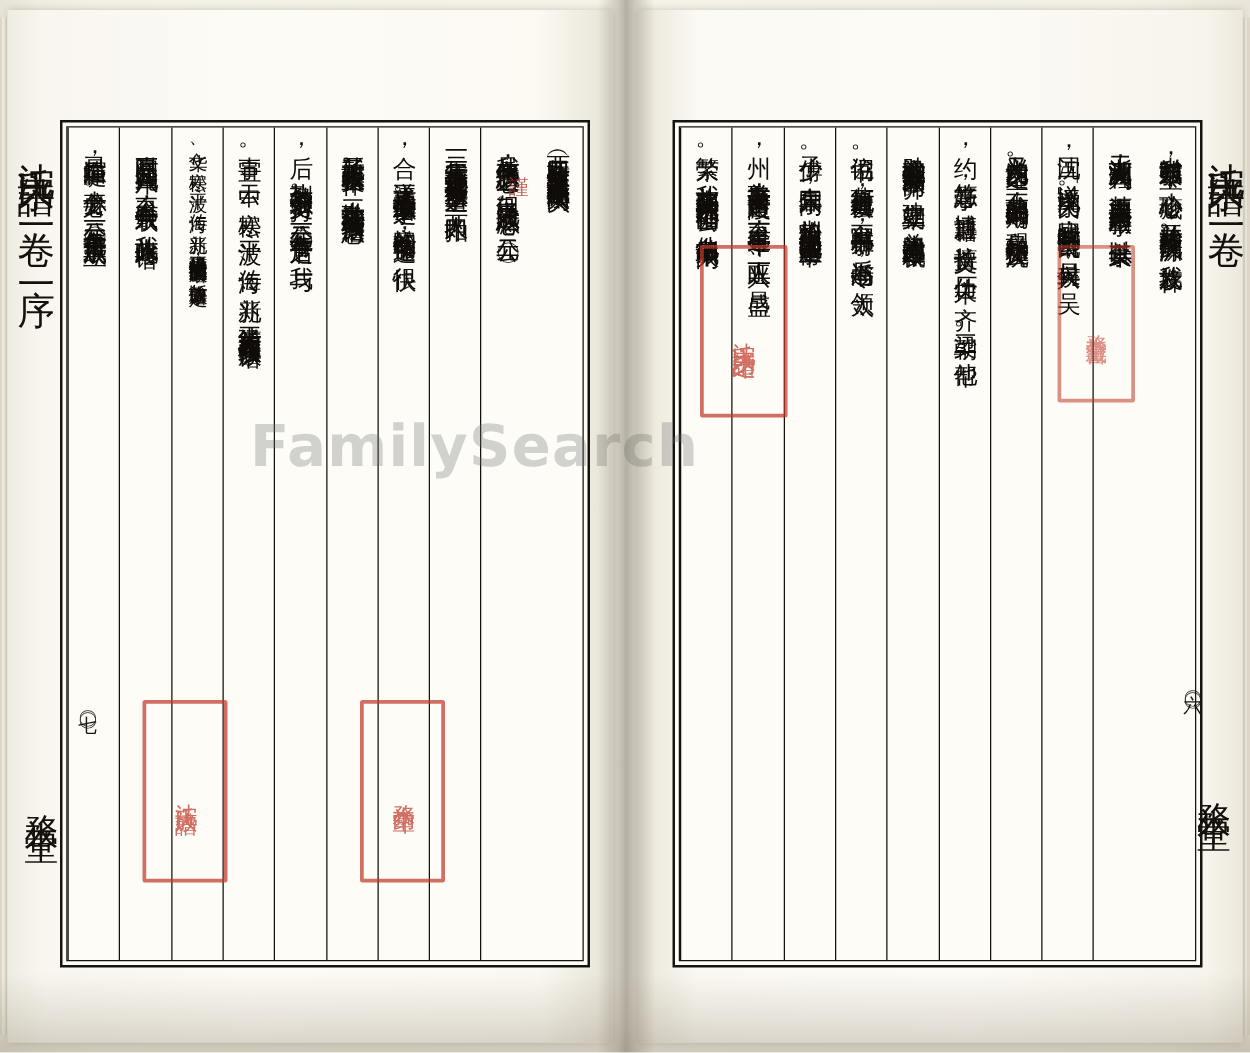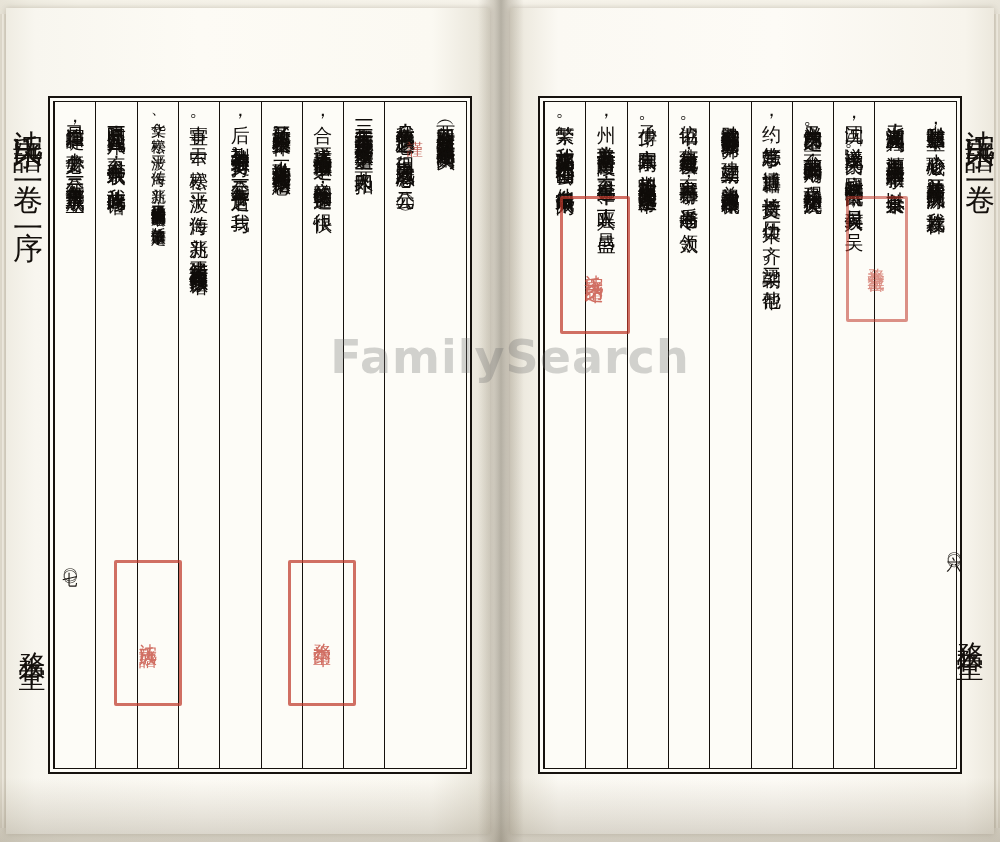--- a/index.html
+++ b/index.html
@@ -143,21 +143,21 @@
     font-family:"DejaVu Serif","Liberation Serif",serif;
     font-size:16px;
     opacity:.8;
     letter-spacing:1px;
   }
   
   .watermark{
     position:absolute;
     left:200px;top:330px;
     width:620px;
-    text-align:center;
+    text-align:left;
     font-family:"DejaVu Sans","Liberation Sans",sans-serif;
     font-size:46px;
     color:rgba(110,110,110,.30);
     letter-spacing:1px;
     pointer-events:none;
     user-select:none;
     font-weight:600;
   }
   
   .foreedge{

